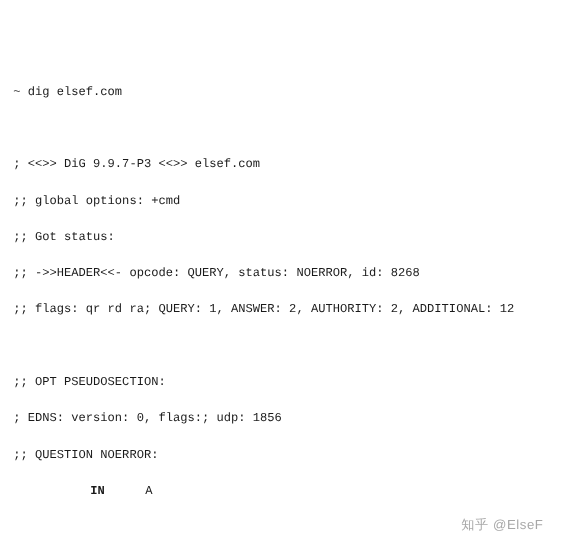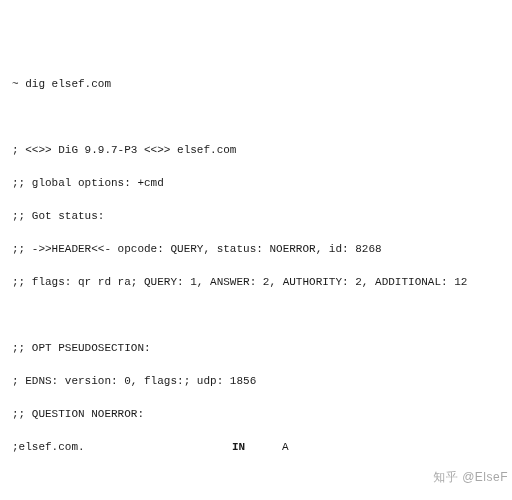--- a/index.html
+++ b/index.html
@@ -11,21 +11,21 @@
       background: #fff;
       padding: 10px 12px;
       white-space: pre;
       width: 512px;
       height: 500px;
       overflow: hidden;
       position: relative;
     }
     .watermark {
       position: absolute;
-      right: 4px;
+      right: 18px;
       bottom: 14px;
       font-family: -apple-system, BlinkMacSystemFont, "Helvetica Neue", sans-serif;
       font-size: 12px;
       color: rgba(120,120,120,0.65);
       letter-spacing: 0.5px;
       white-space: nowrap;
       margin-top: 31px;
     }
     .line { display: block; }
     .row { display: flex; }
@@ -45,21 +45,21 @@
 <span class="line">; &lt;&lt;&gt;&gt; DiG 9.9.7-P3 &lt;&lt;&gt;&gt; elsef.com</span>
 <span class="line">;; global options: +cmd</span>
 <span class="line">;; Got status:</span>
 <span class="line">;; -&gt;&gt;HEADER&lt;&lt;- opcode: QUERY, status: NOERROR, id: 8268</span>
 <span class="line">;; flags: qr rd ra; QUERY: 1, ANSWER: 2, AUTHORITY: 2, ADDITIONAL: 12</span>
 <span class="line"> </span>
 <span class="line">;; OPT PSEUDOSECTION:</span>
 <span class="line">; EDNS: version: 0, flags:; udp: 1856</span>
 <span class="line">;; QUESTION NOERROR:</span>
 <span class="row">
-  <span class="c-name">;elsef.com.</span><span class="c-ttl"></span><span class="c-cls">IN</span><span class="c-type">A</span><span class="c-data"></span>
+  <span class="c-ttl"></span><span class="c-cls">IN</span><span class="c-type">A</span><span class="c-data"></span>
 </span>
 <span class="line"> </span>
 
 
 
 
 
 
 
 

